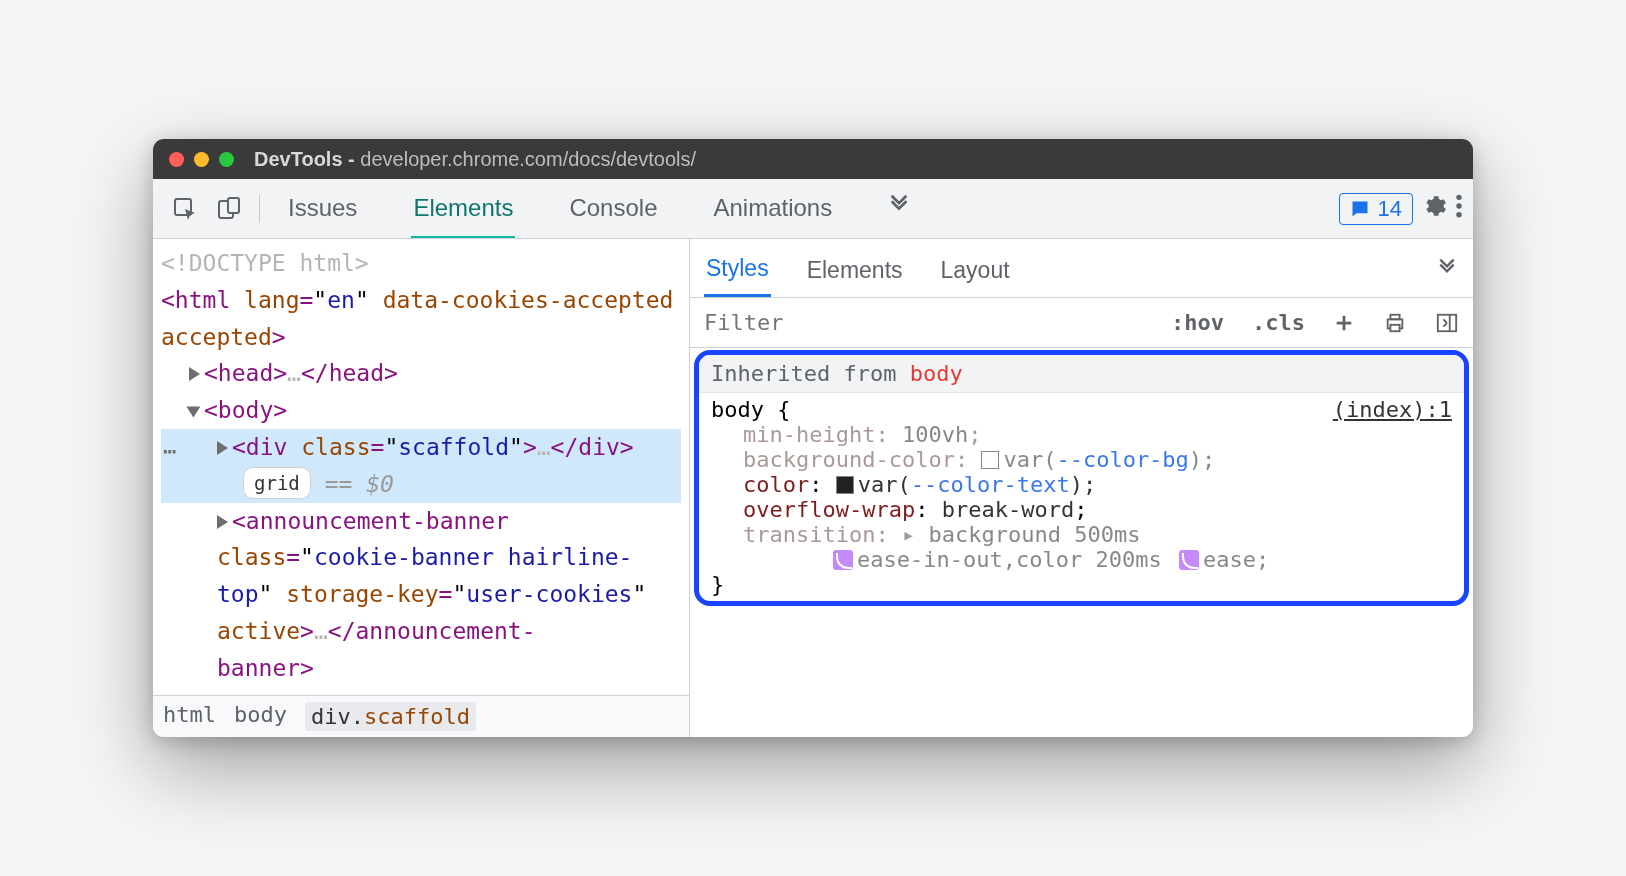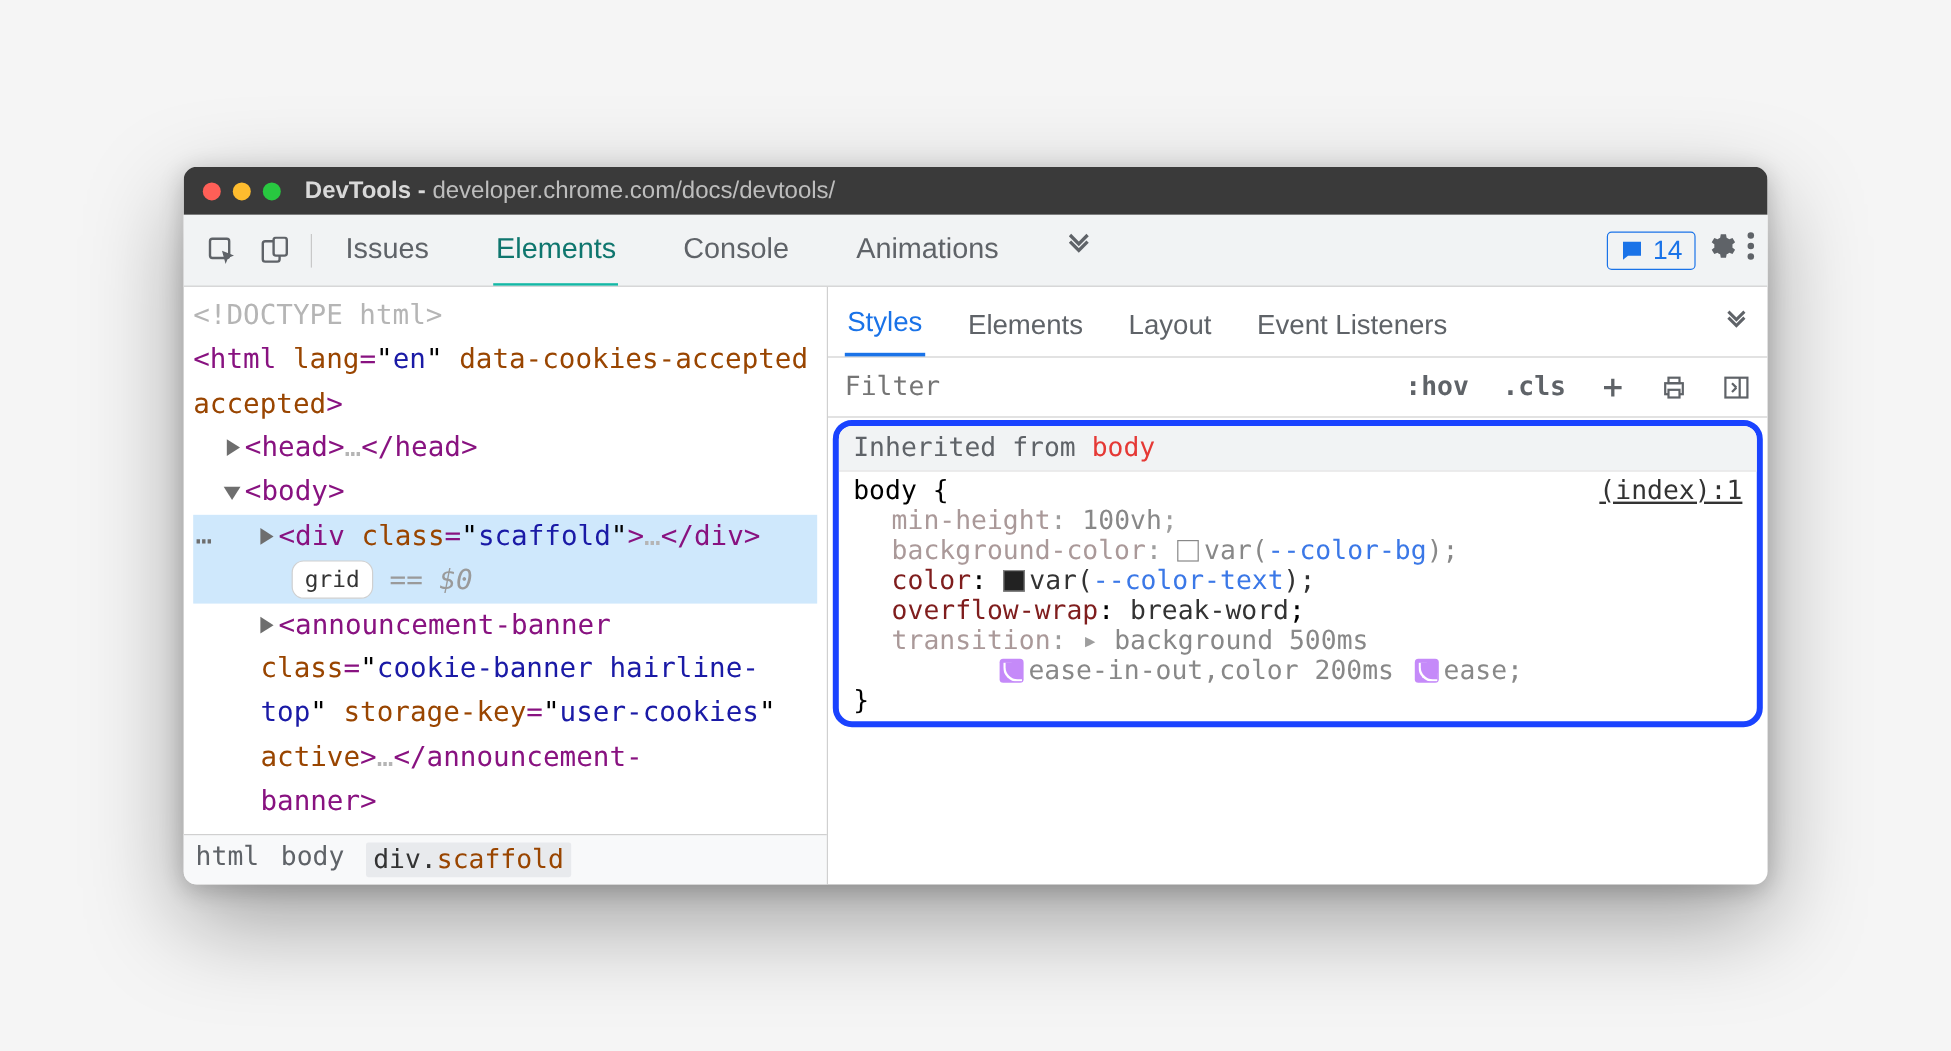--- a/index.html
+++ b/index.html
@@ -226,21 +226,20 @@
         <span class="crumb">body</span>
         <span class="crumb active">div.<span style="color:#994500">scaffold</span></span>
       </div>
     </div>
 
     <div class="styles-panel">
       <div class="subtabs">
         <div class="subtab active">Styles</div>
         <div class="subtab">Elements</div>
         <div class="subtab">Layout</div>
-        <div class="subtab">Event Listeners</div>
         <div class="subtab" style="margin-left:auto">
           <svg width="20" height="20" viewBox="0 0 24 24" fill="none" stroke="#5f6368" stroke-width="3">
               <path d="M4 8 L12 16 L20 8"></path>
               <path d="M4 2 L12 10 L20 2"></path>
             </svg>
         </div>
       </div>
 
       <div class="filterbar">
         <input class="filterinput" placeholder="Filter" style="">

